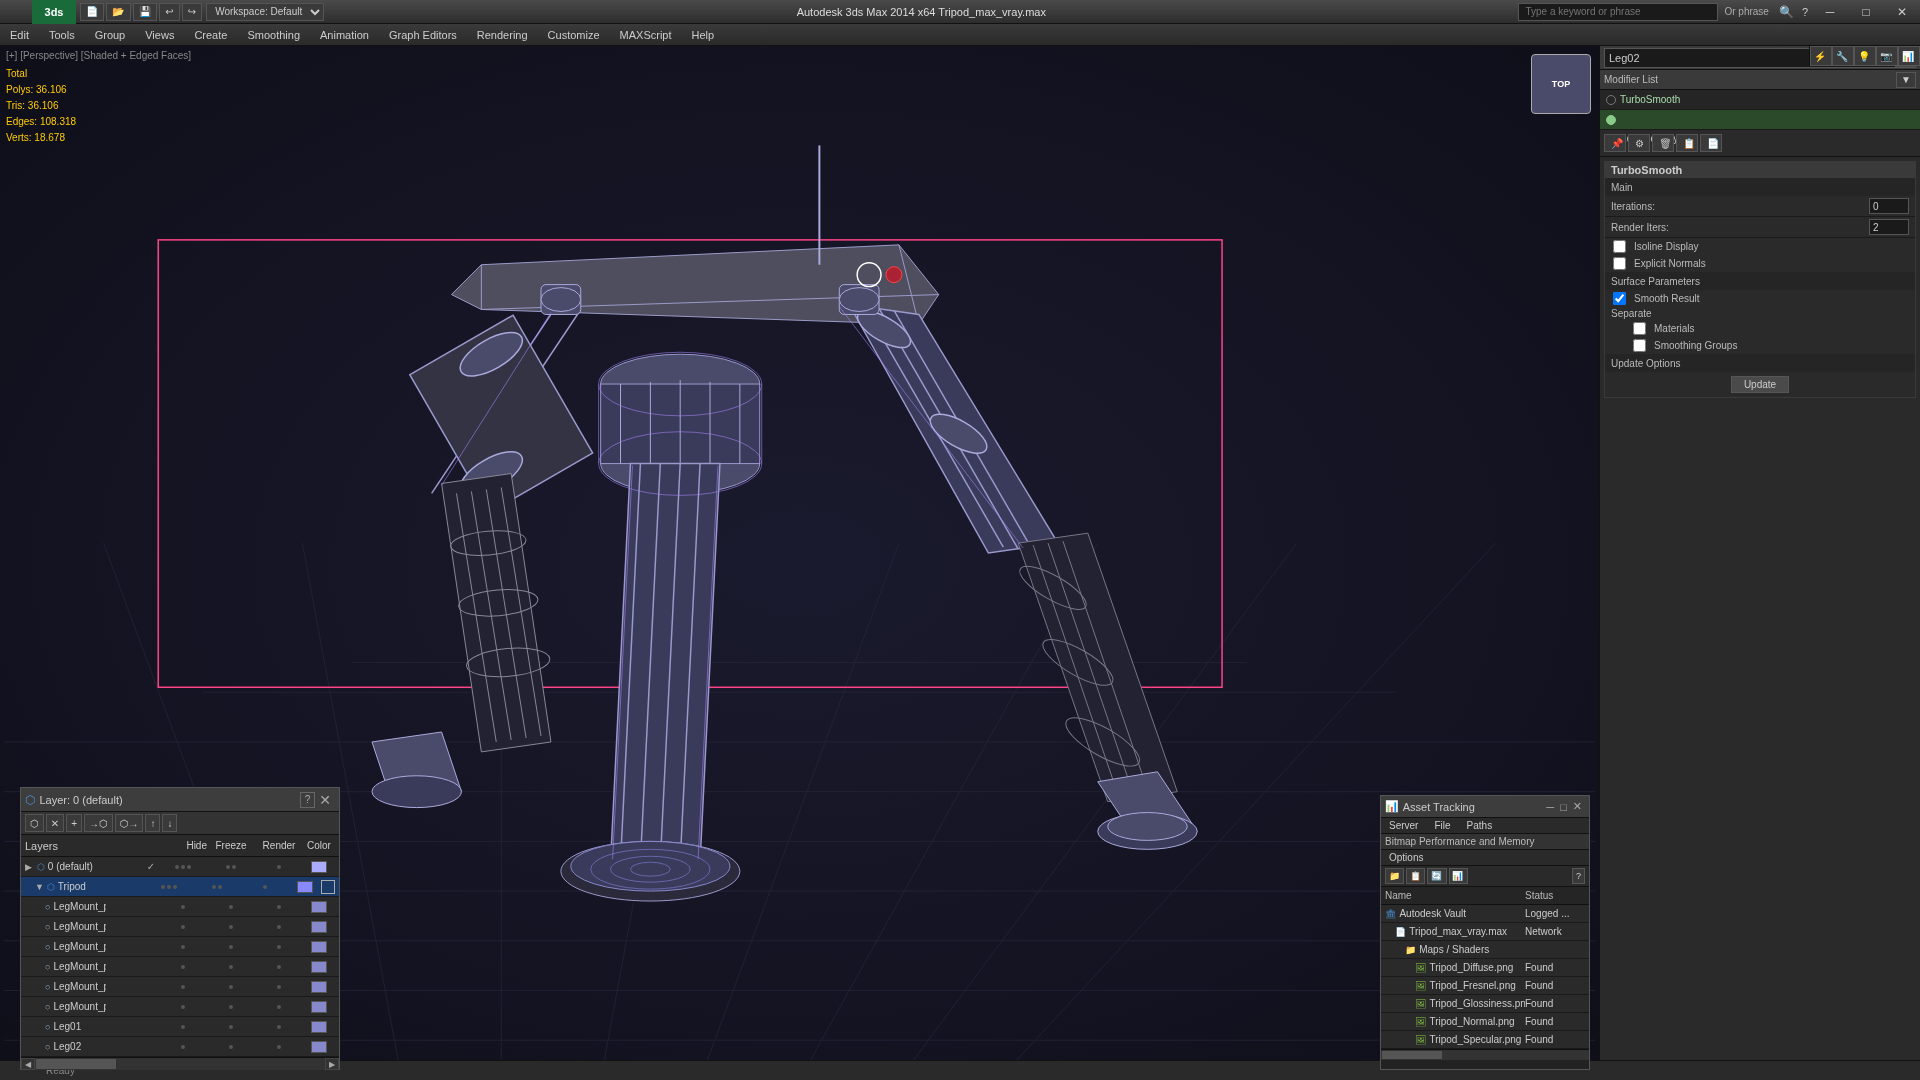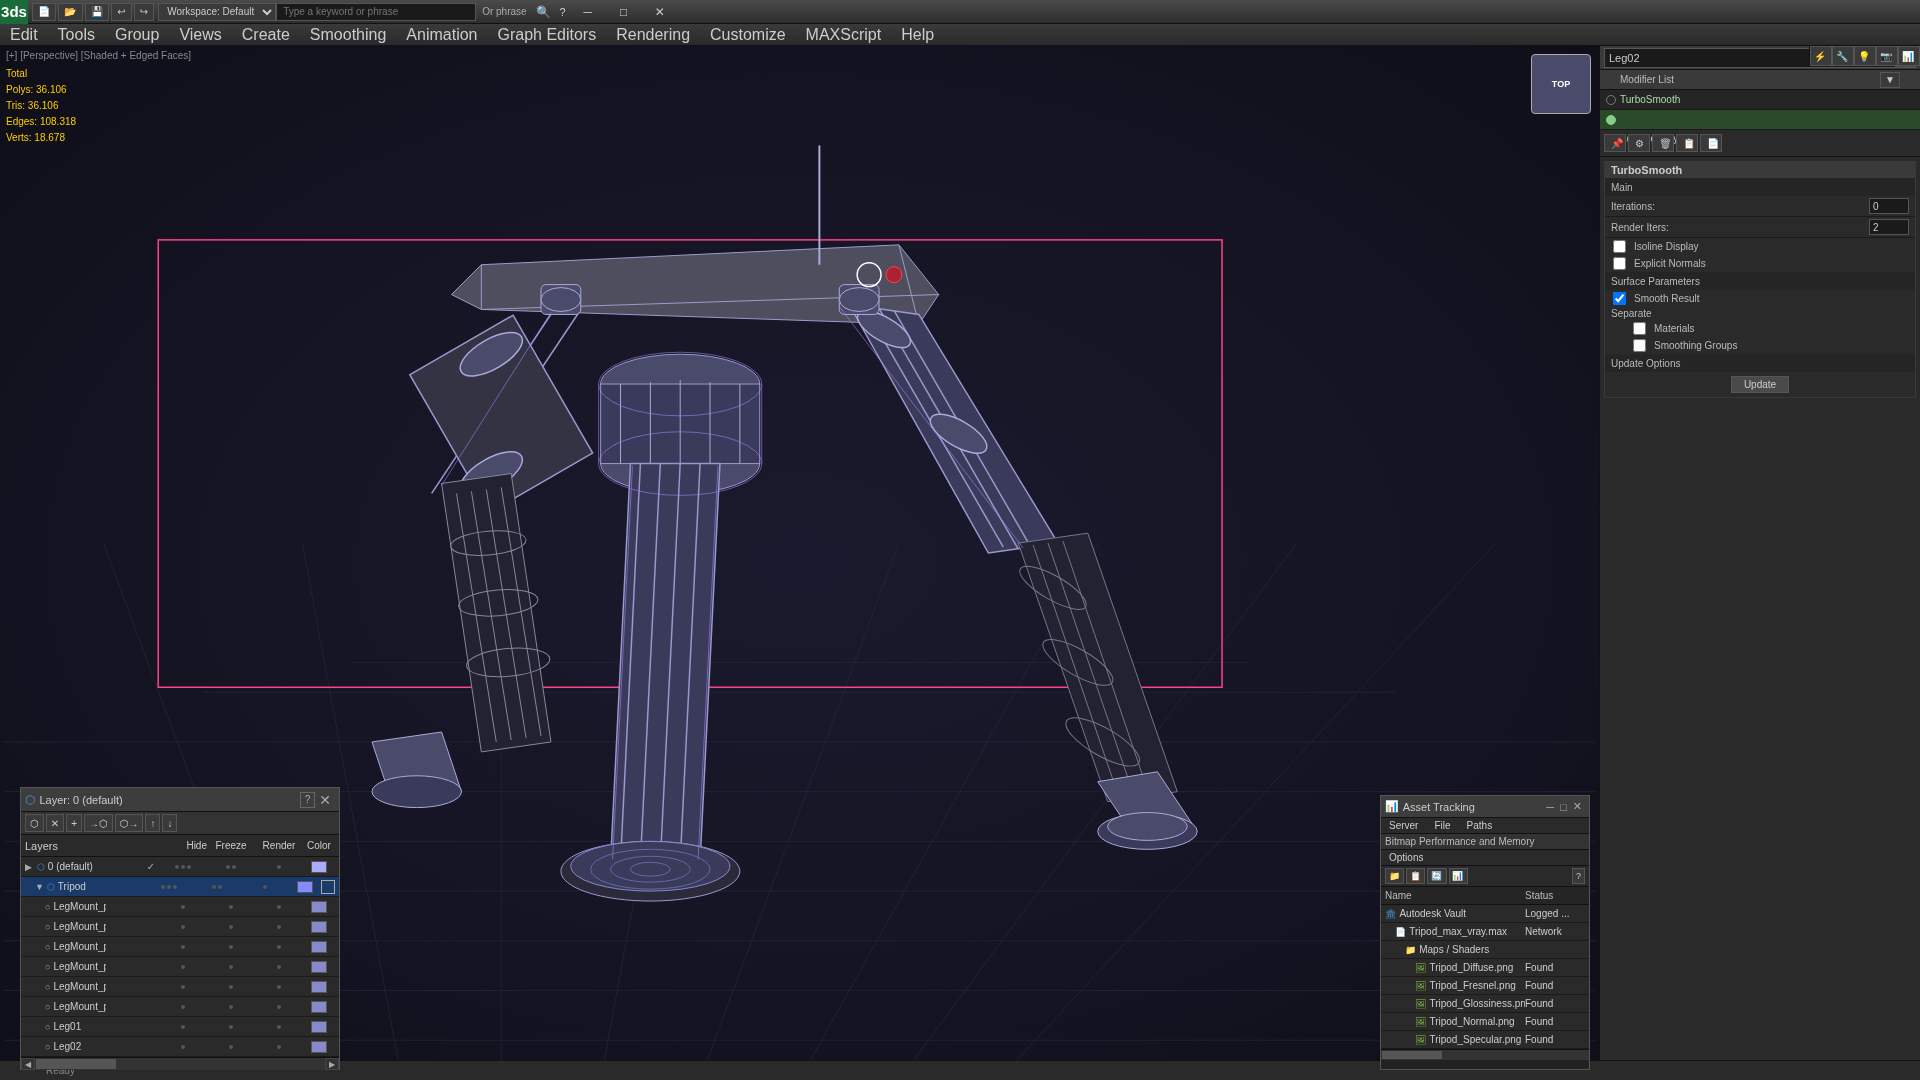--- a/index.html
+++ b/index.html
@@ -4,36 +4,36 @@
   <style>
     * { margin: 0; padding: 0; box-sizing: border-box; }
     body { width: 1920px; height: 1080px; overflow: hidden; background: #222; font-family: Arial, sans-serif; font-size: 11px; color: #ccc; }
 
     
     #titlebar {
       display: flex; align-items: center; height: 24px;
       background: linear-gradient(to bottom, #4a4a4a, #2d2d2d);
       border-bottom: 1px solid #111;
     }
-    #titlebar .app-icon { width: 28px; height: 24px; display:flex; align-items:center; justify-content:center; background:#1a6b3a; color:#fff; font-weight:bold; font-size:15px; }
+    #titlebar .app-icon { width: 44px; height: 24px; display:flex; align-items:center; justify-content:center; background:#1a6b3a; color:#fff; font-weight:bold; font-size:11px;margin-left:32px; }
     #titlebar .tb-buttons { display:flex; gap:2px; padding:0 4px; }
     #titlebar .tb-buttons button { background:#3a3a3a; border:1px solid #555; color:#ccc; padding:1px 5px; font-size:10px; cursor:pointer; height:18px; }
     #titlebar .workspace-selector { background:#3a3a3a; border:1px solid #555; color:#ccc; padding:1px 4px; font-size:10px; height:18px; margin-left:0; }
     #titlebar .title-center { flex:1; text-align:center; font-size:11px; color:#ddd; }
     #titlebar .search-box { background:#1a1a1a; border:1px solid #555; color:#aaa; padding:2px 6px; width:200px; height:18px; font-size:10px; }
     #titlebar .win-controls { display:flex; }
     #titlebar .win-controls span { width:36px; height:24px; display:flex; align-items:center; justify-content:center; cursor:pointer; font-size:12px; }
 
     
     #menubar {
       display:flex; align-items:center; height:22px;
       background: linear-gradient(to bottom, #3a3a3a, #2a2a2a);
       border-bottom: 1px solid #111;
     }
-    #menubar .menu-item { padding: 8px 10px; color:#ccc; cursor:pointer; font-size:16px; height:22px; display:flex; align-items:center; }
+    #menubar .menu-item { padding: 8px 10px; color:#ccc; cursor:pointer; font-size:11px; height:22px; display:flex; align-items:center; }
 
     
     #viewport {
       position:absolute; top:46px; left:0; right:321px; bottom:0;
       background: radial-gradient(ellipse at center, #1a1a2e 0%, #0f0f1a 100%);
       overflow:hidden;
     }
 
     
     #right-panel {
@@ -45,21 +45,21 @@
     
     .panel-header {
       display:flex; align-items:center; background:#3a3a3a; border-bottom:1px solid #111; padding:2px 4px; height:24px;
     }
     .panel-header input {
       flex:1; background:#1a1a1a; border:1px solid #555; color:#ccc; padding:1px 4px; font-size:11px; height:20px;
     }
     .panel-header .dropdown-btn { background:#4a4a4a; border:1px solid #555; color:#ccc; padding:1px 4px; font-size:10px; cursor:pointer; height:20px; }
 
     .modifier-list-label {
-      background:#3a3a3a; border-bottom:1px solid #111; padding:2px 20px; font-size:10px; color:#bbb; display:flex; align-items:center; justify-content:space-between; height:20px;
+      background:#3a3a3a; border-bottom:1px solid #111; padding:2px 4px; font-size:10px; color:#bbb; display:flex; align-items:center; justify-content:space-between; height:20px;
     }
     .modifier-item {
       display:flex; align-items:center; padding:2px 6px; background:#252525; border-bottom:1px solid #1a1a1a; height:20px;
     }
     .modifier-item.active { background:#2a4a2a; }
     .modifier-item .mod-bulb { width:10px; height:10px; border:1px solid #777; margin-right:4px; border-radius:50%; }
     .modifier-item.active .mod-bulb { background:#88cc88; border-color:#88cc88; }
     .mod-toolbar { display:flex; gap:2px; padding:4px; border-bottom:1px solid #111; }
     .mod-toolbar button { background:#3a3a3a; border:1px solid #555; color:#ccc; padding:1px 6px; font-size:10px; cursor:pointer; height:18px; }
 
@@ -175,20 +175,21 @@
   <div class="tb-buttons">
     <button>📄</button>
     <button>📂</button>
     <button>💾</button>
     <button>↩</button>
     <button>↪</button>
   </div>
   <select class="workspace-selector">
     <option>Workspace: Default</option>
   </select>
+  <div class="title-center">Autodesk 3ds Max 2014 x64    Tripod_max_vray.max</div>
   <input type="text" class="search-box" placeholder="Type a keyword or phrase" style="">
   <span style="color:#aaa; font-size:10px; padding:0 6px;">Or phrase</span>
   <span style="color:#ccc; font-size:12px; padding:0 4px;">🔍</span>
   <span style="color:#ccc; font-size:11px; padding:0 4px;">?</span>
   <div class="win-controls">
     <span>─</span>
     <span>□</span>
     <span class="win-close">✕</span>
   </div>
 </div>

